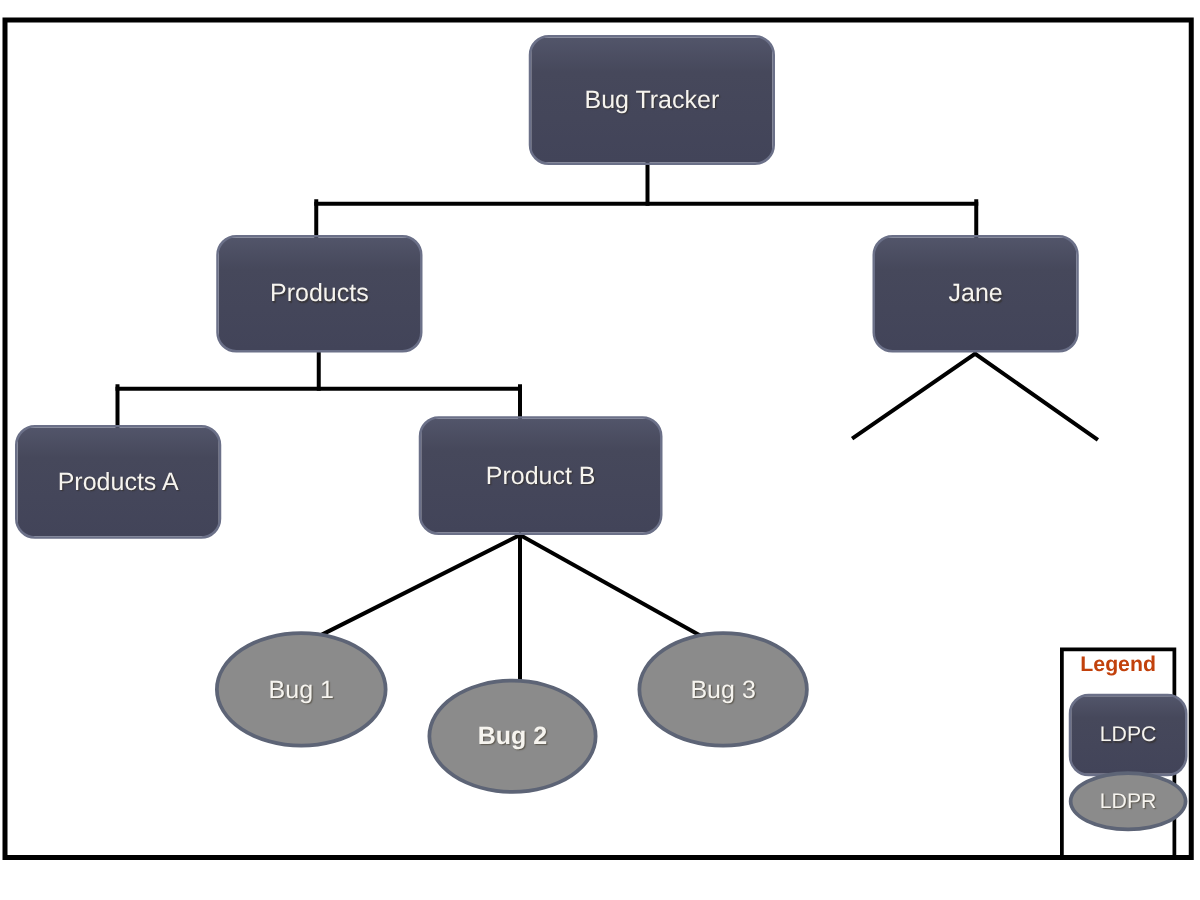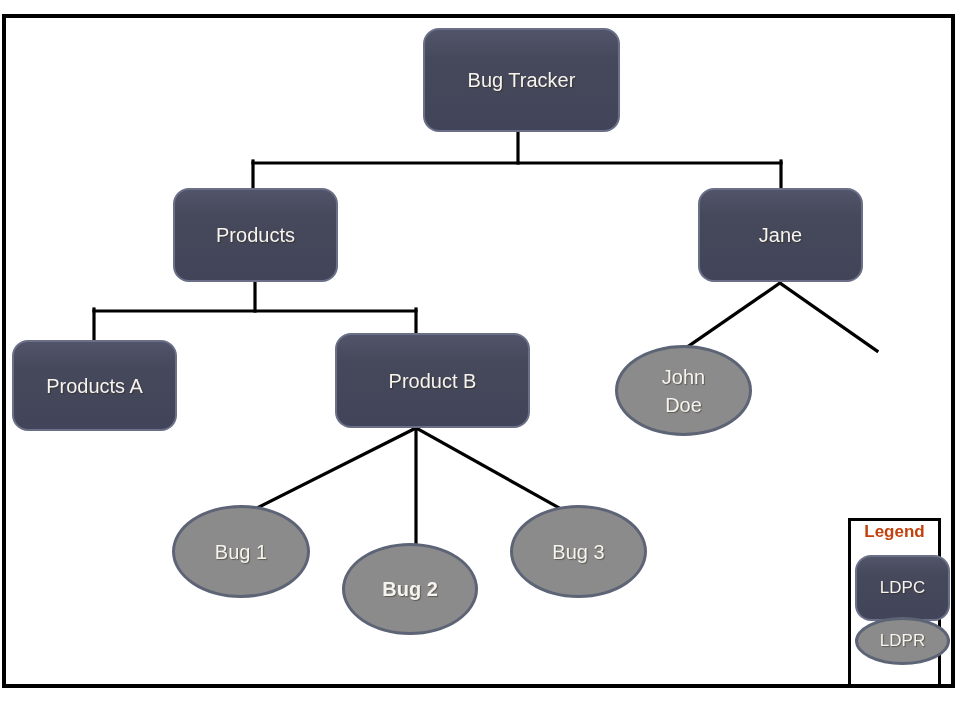--- a/index.html
+++ b/index.html
@@ -68,22 +68,20 @@
   <div class="node rect" style="left:423px;top:28px;width:197px;height:104px;">Bug Tracker</div>
 
   <div class="node rect" style="left:173px;top:188px;width:165px;height:94px;">Products</div>
 
   <div class="node rect" style="left:698px;top:188px;width:165px;height:94px;">Jane</div>
 
   <div class="node rect" style="left:12px;top:340px;width:165px;height:91px;">Products A</div>
 
   <div class="node rect" style="left:335px;top:333px;width:195px;height:95px;">Product B</div>
 
-  <div class="node ellipse" style="left:615px;top:345px;width:137px;height:91px;">John
-Doe</div>
 
 
   <div class="node ellipse" style="left:172px;top:505px;width:138px;height:93px;">Bug 1</div>
 
   <div class="node ellipse" style="left:342px;top:543px;width:136px;height:92px;font-weight:bold;">Bug 2</div>
 
   <div class="node ellipse" style="left:510px;top:505px;width:137px;height:93px;">Bug 3</div>
 
   <div class="legend-box"></div>
   <div class="legend-title">Legend</div>

